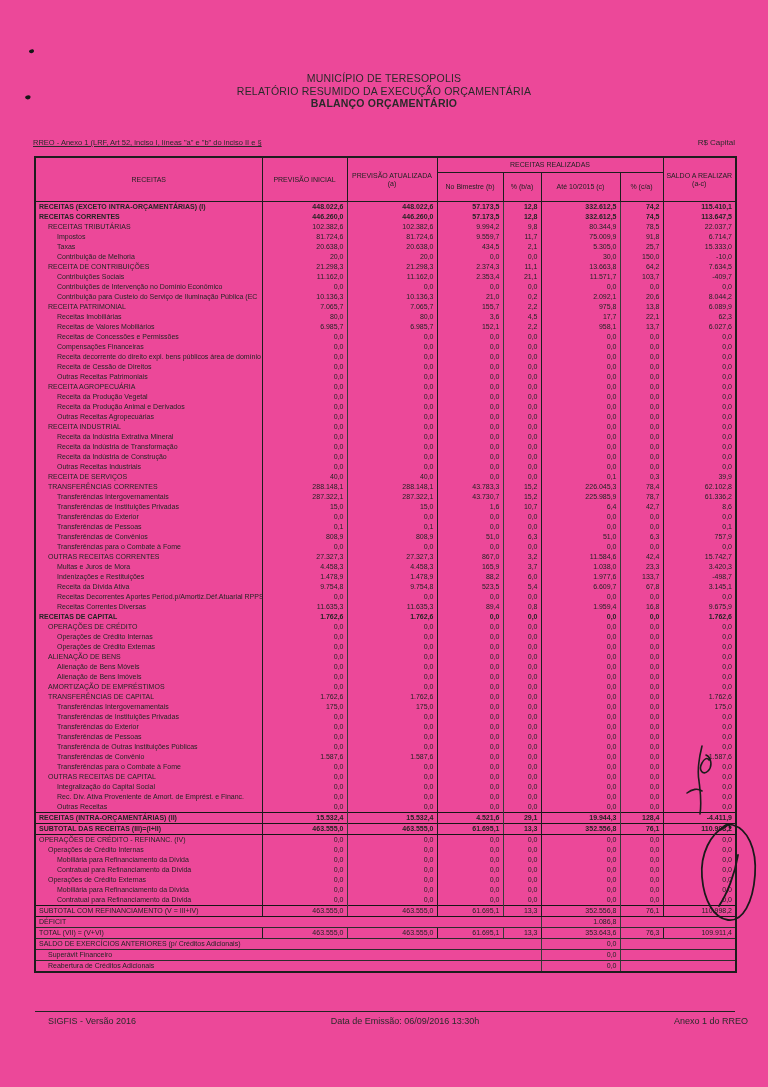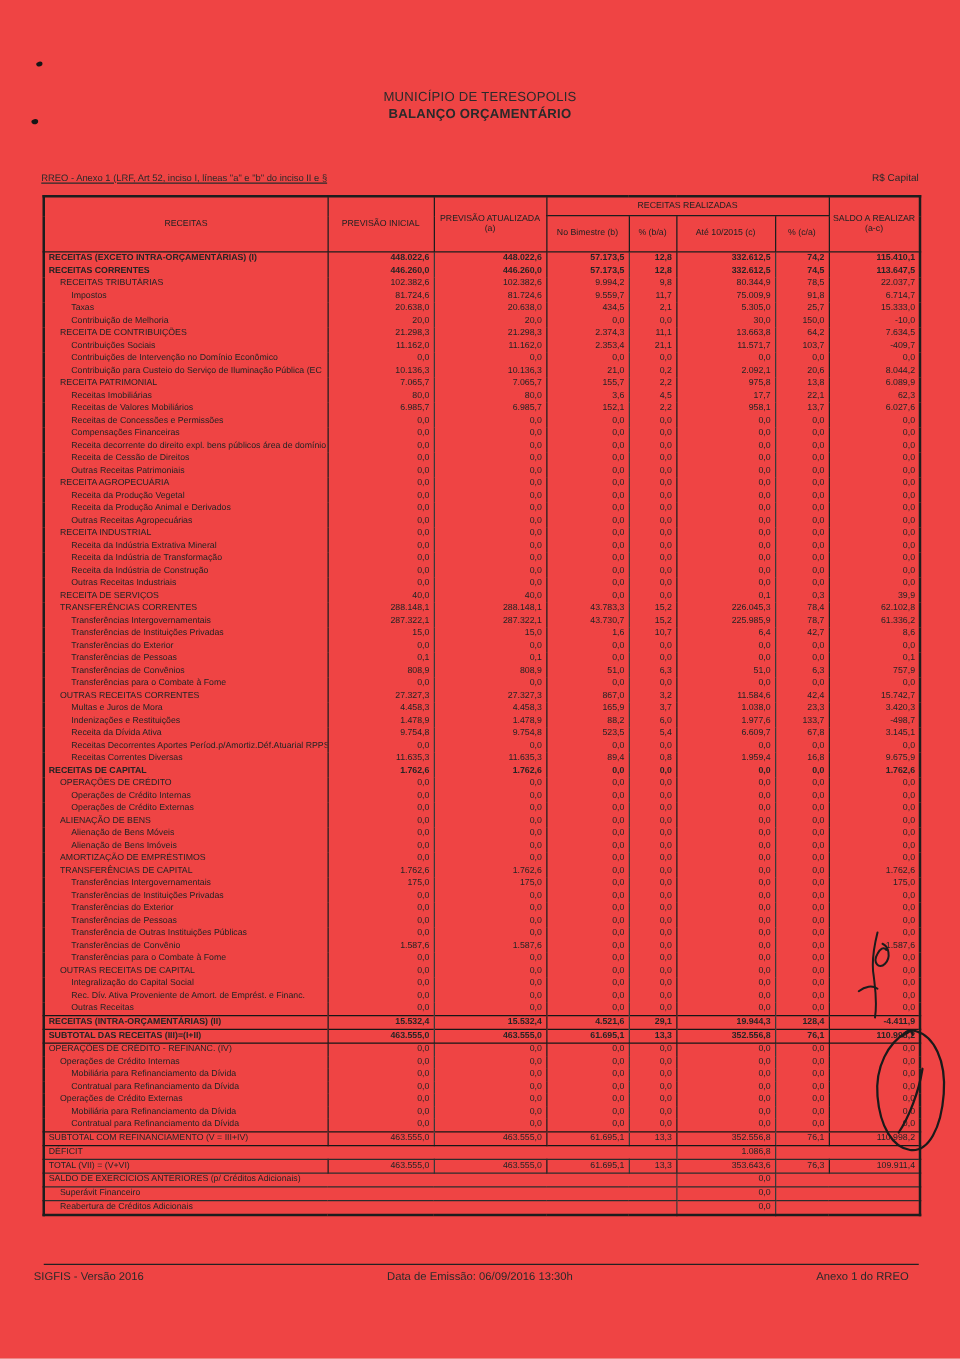--- a/index.html
+++ b/index.html
@@ -1,16 +1,16 @@
 <!DOCTYPE html>
 <html><head>
 <meta charset="utf-8">
 <style>
   html,body{margin:0;padding:0;background:#e9e9e7;}
-  .page{position:relative;width:768px;height:1087px;background:#ef4444;
+  .page{position:relative;width:768px;height:1087px;background:#ec4899;
         font-family:"Liberation Sans",sans-serif;color:#222;overflow:hidden;}
   
   .title{position:absolute;top:72px;left:0;width:768px;text-align:center;
          font-size:10.5px;line-height:12.5px;color:#2a2a2a;letter-spacing:.2px;}
   .title .b{font-weight:bold;}
   
   .prenote{position:absolute;top:138px;left:33px;width:702px;display:flex;
            justify-content:space-between;align-items:flex-end;font-size:7.5px;color:#2a2a2a;}
   .prenote .u{text-decoration:underline;}
   .prenote .rs{font-size:8px;}
@@ -35,32 +35,33 @@
   td.c7{border-right:none;}
   td.cbox{border-left:1px solid #3a3a3a;border-right:1px solid #3a3a3a;text-align:right;padding-right:3px;}
   td.merge,td.tail{border:none;}
   tr.bold td{font-weight:bold;}
   tr.hvt td{border-top:1.8px solid #161616;}
   tr.hvb td{border-bottom:1.8px solid #161616;}
   tr.lnb td{border-bottom:1px solid #2c2c2c;}
   
   .continua{position:absolute;top:960px;left:35px;width:700px;text-align:right;font-size:7.5px;color:#2a2a2a;}
   .footer-line{position:absolute;top:1011px;left:35px;width:700px;border-top:1.6px solid #222;}
-  .footer{position:absolute;top:1016px;left:27px;width:700px;display:flex;
+  .footer{position:absolute;top:1016px;left:48px;width:700px;display:flex;
           justify-content:space-between;font-size:9px;color:#2a2a2a;}
   .footer .mid{flex:1;text-align:center;}
   .ink{position:absolute;top:0;left:0;pointer-events:none;}
 </style>
 </head>
 <body>
 
 <div class="page">
 
   <div class="title">
     <div>MUNICÍPIO DE TERESOPOLIS</div>
+    <div>RELATÓRIO RESUMIDO DA EXECUÇÃO ORÇAMENTÁRIA</div>
     <div class="b">BALANÇO ORÇAMENTÁRIO</div>
   </div>
 
   <div class="prenote">
     <span class="u">RREO - Anexo 1 (LRF, Art 52, inciso I, líneas "a" e "b" do inciso II e §</span>
     <span class="rs">R$ Capital</span>
   </div>
 
   <table class="budget">
     <colgroup>

